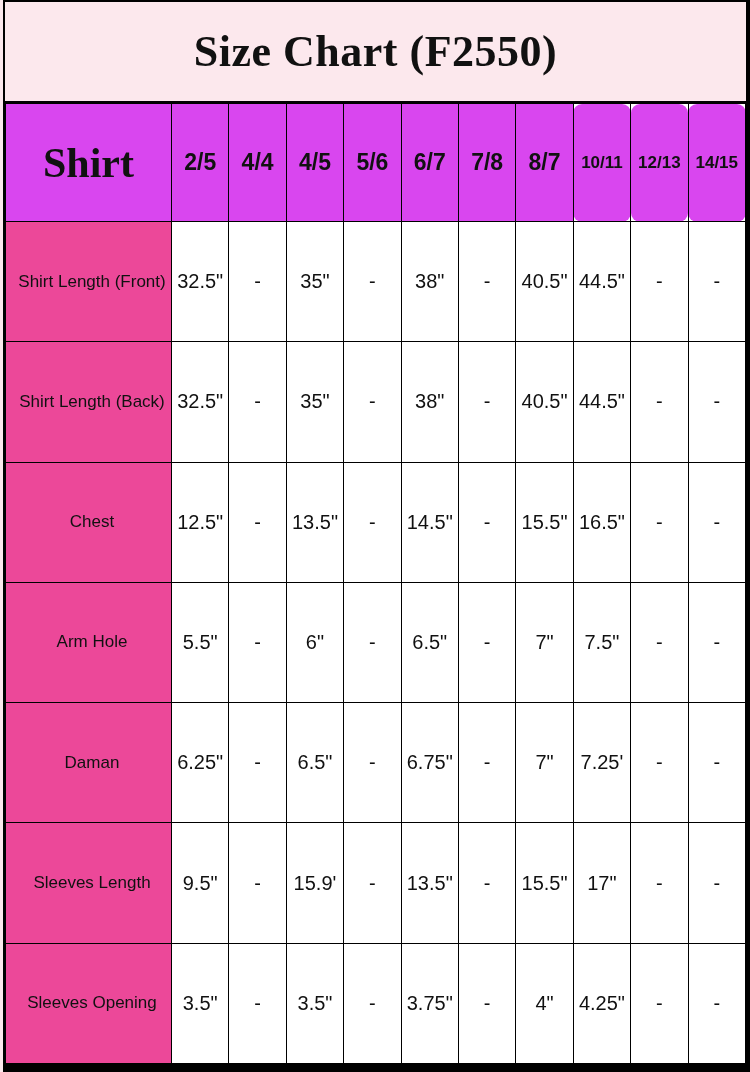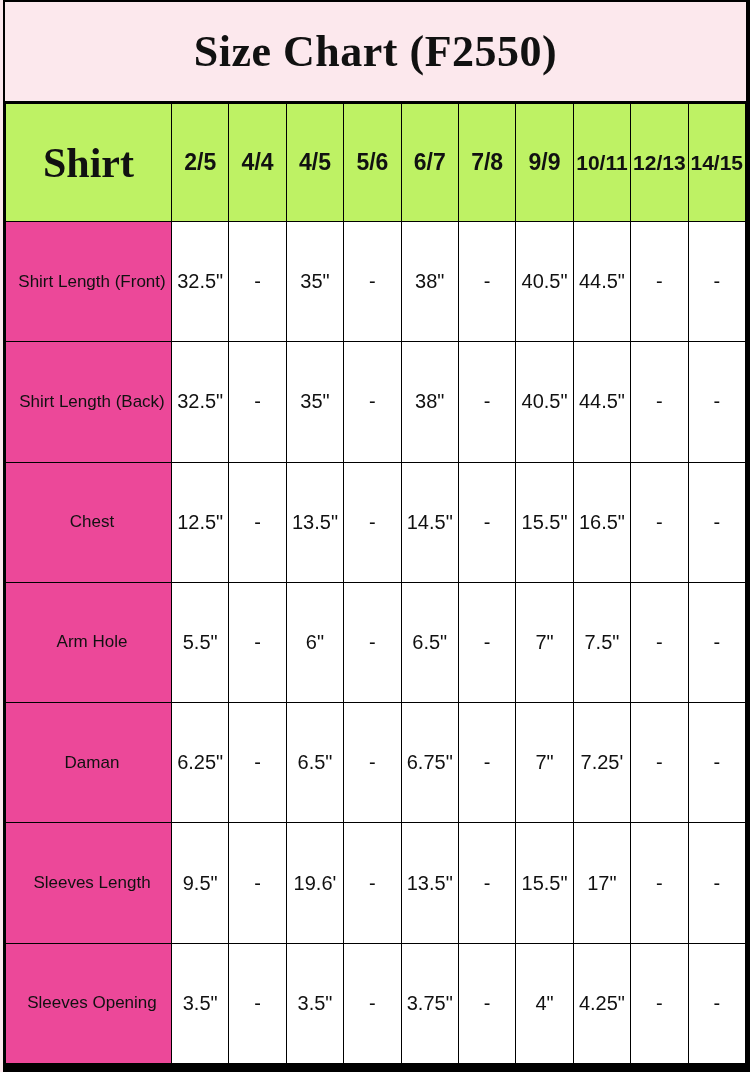--- a/index.html
+++ b/index.html
@@ -45,33 +45,33 @@
     table-layout: fixed;
     background: #ffffff;
   }
   table.size-chart th,
   table.size-chart td {
     border: 1px solid #000000;
     vertical-align: middle;
     color: #111111;
   }
   tr.header-row { height: 104px; }
-  tr.header-row th { background: #bef264; }
+  tr.header-row th { background: #d946ef; }
   th.corner-cell {
     font-family: "Liberation Serif", serif;
     font-weight: bold;
     font-size: 42px;
     text-align: center;
   }
   th.size-hdr {
     font-weight: bold;
     font-size: 23px;
     text-align: center;
   }
-  th.size-hdr.hdr-sm { font-size: 21px; }
+  th.size-hdr.hdr-sm { font-size: 17px; border-radius: 9px; }
   tr.data-row { height: 106px; }
   th.label-cell {
     background: #ec4899;
     font-weight: normal;
     font-size: 17px;
     text-align: center;
     padding-left: 7px;
   }
   td.value-cell {
     background: #ffffff;
@@ -105,21 +105,21 @@
       </colgroup>
       <tbody>
         <tr class="header-row">
           <th class="corner-cell">Shirt</th>
           <th class="size-hdr">2/5</th>
           <th class="size-hdr">4/4</th>
           <th class="size-hdr">4/5</th>
           <th class="size-hdr">5/6</th>
           <th class="size-hdr">6/7</th>
           <th class="size-hdr">7/8</th>
-          <th class="size-hdr">9/9</th>
+          <th class="size-hdr">8/7</th>
           <th class="size-hdr hdr-sm">10/11</th>
           <th class="size-hdr hdr-sm">12/13</th>
           <th class="size-hdr hdr-sm">14/15</th>
         </tr>
 
         <tr class="data-row">
           <th class="label-cell">Shirt Length (Front)</th>
           <td class="value-cell">32.5"</td>
           <td class="value-cell">-</td>
           <td class="value-cell">35"</td>
@@ -186,21 +186,21 @@
           <td class="value-cell">7"</td>
           <td class="value-cell">7.25'</td>
           <td class="value-cell">-</td>
           <td class="value-cell">-</td>
         </tr>
 
         <tr class="data-row">
           <th class="label-cell">Sleeves Length</th>
           <td class="value-cell">9.5"</td>
           <td class="value-cell">-</td>
-          <td class="value-cell">19.6'</td>
+          <td class="value-cell">15.9'</td>
           <td class="value-cell">-</td>
           <td class="value-cell">13.5"</td>
           <td class="value-cell">-</td>
           <td class="value-cell">15.5"</td>
           <td class="value-cell">17"</td>
           <td class="value-cell">-</td>
           <td class="value-cell">-</td>
         </tr>
 
         <tr class="data-row">

